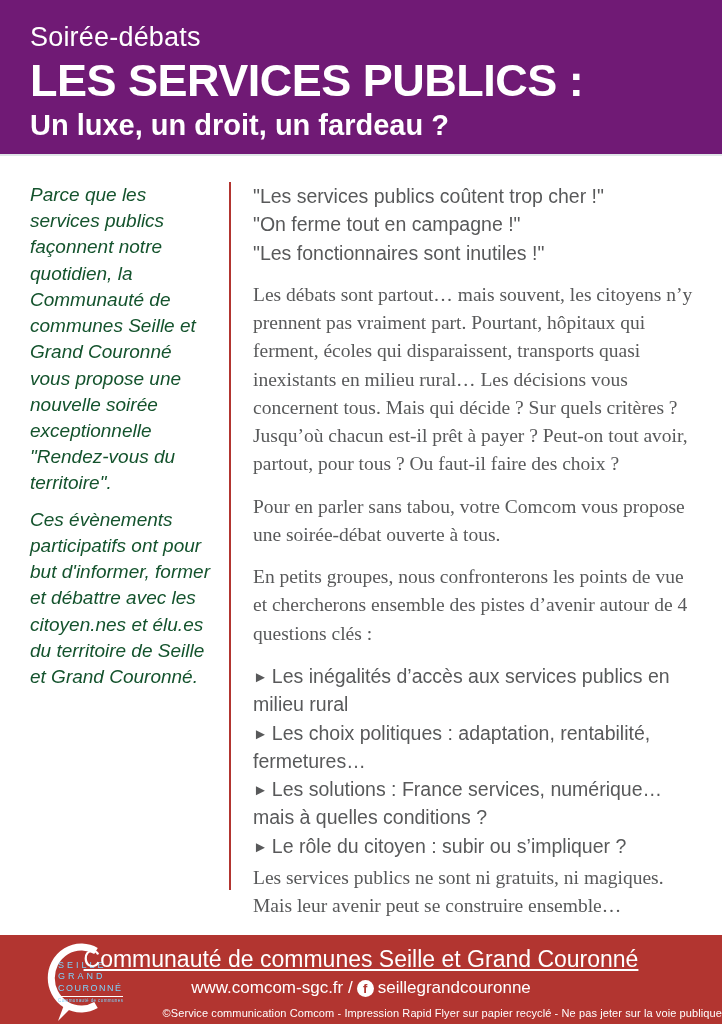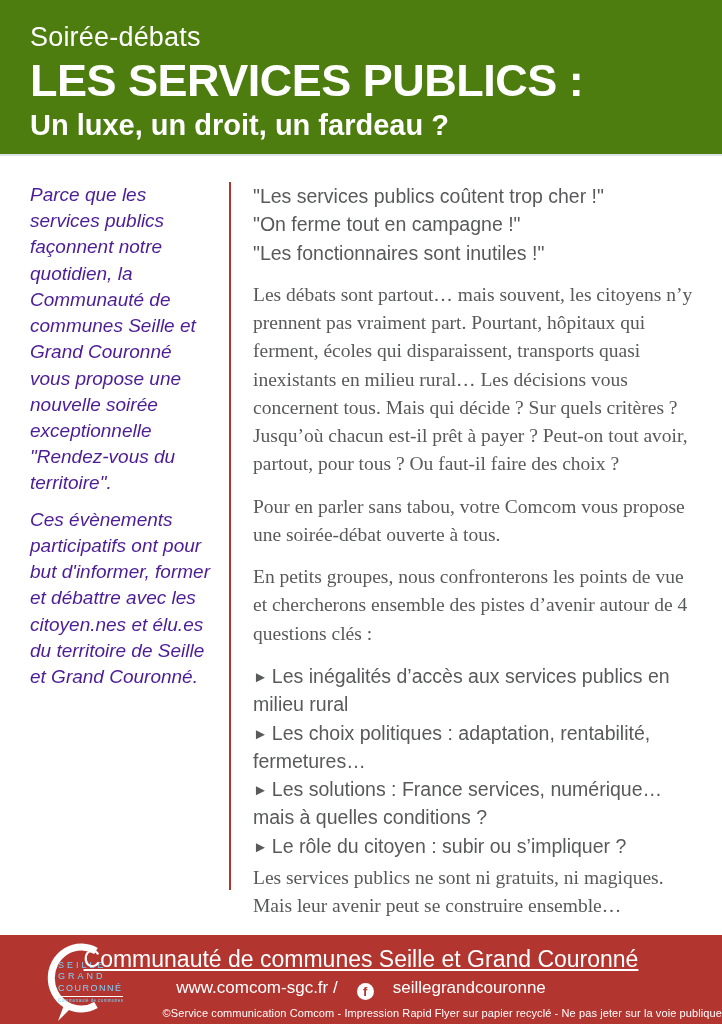--- a/index.html
+++ b/index.html
@@ -9,21 +9,21 @@
     position: relative;
     width: 722px;
     height: 1024px;
     margin: 0 auto;
     background: #ffffff;
     overflow: hidden;
   }
 
   
   .header {
-    background: #4d7c0f;
+    background: #701a75;
     height: 156px;
     padding: 20px 30px 0 30px;
     color: #ffffff;
     border-bottom: 2px solid #dfe5e7;
   }
   .header .eyebrow {
     font-size: 27px;
     font-weight: 400;
     letter-spacing: 0.2px;
     line-height: 1.3;
@@ -42,21 +42,21 @@
 
   
   .body-area {
     display: flex;
     padding: 26px 20px 0 30px;
     height: 779px;
   }
   .left-col {
     width: 186px;
     flex: 0 0 186px;
-    color: #4c1d95;
+    color: #14532d;
     font-style: italic;
     font-size: 19px;
     line-height: 1.38;
     font-weight: 400;
   }
   .left-col p + p { margin-top: 10px; }
   .divider {
     width: 2px;
     flex: 0 0 2px;
     height: 708px;
@@ -102,22 +102,22 @@
     position: absolute;
     left: 0; right: 0; top: 9px;
     text-align: center;
   }
   .footer-org { font-size: 23px; line-height: 1.35; text-decoration: underline; }
   .footer-web {
     font-size: 17px;
     line-height: 1.35;
     display: flex;
     justify-content: center;
-    align-items: flex-end;
-    gap: 19px;
+    align-items: center;
+    gap: 4px;
     margin-top: 2px;
   }
   .fb-icon {
     display: inline-flex;
     width: 17px; height: 17px;
     border-radius: 50%;
     background: #ffffff;
     color: #b23530;
     font-weight: bold;
     font-size: 13px;

